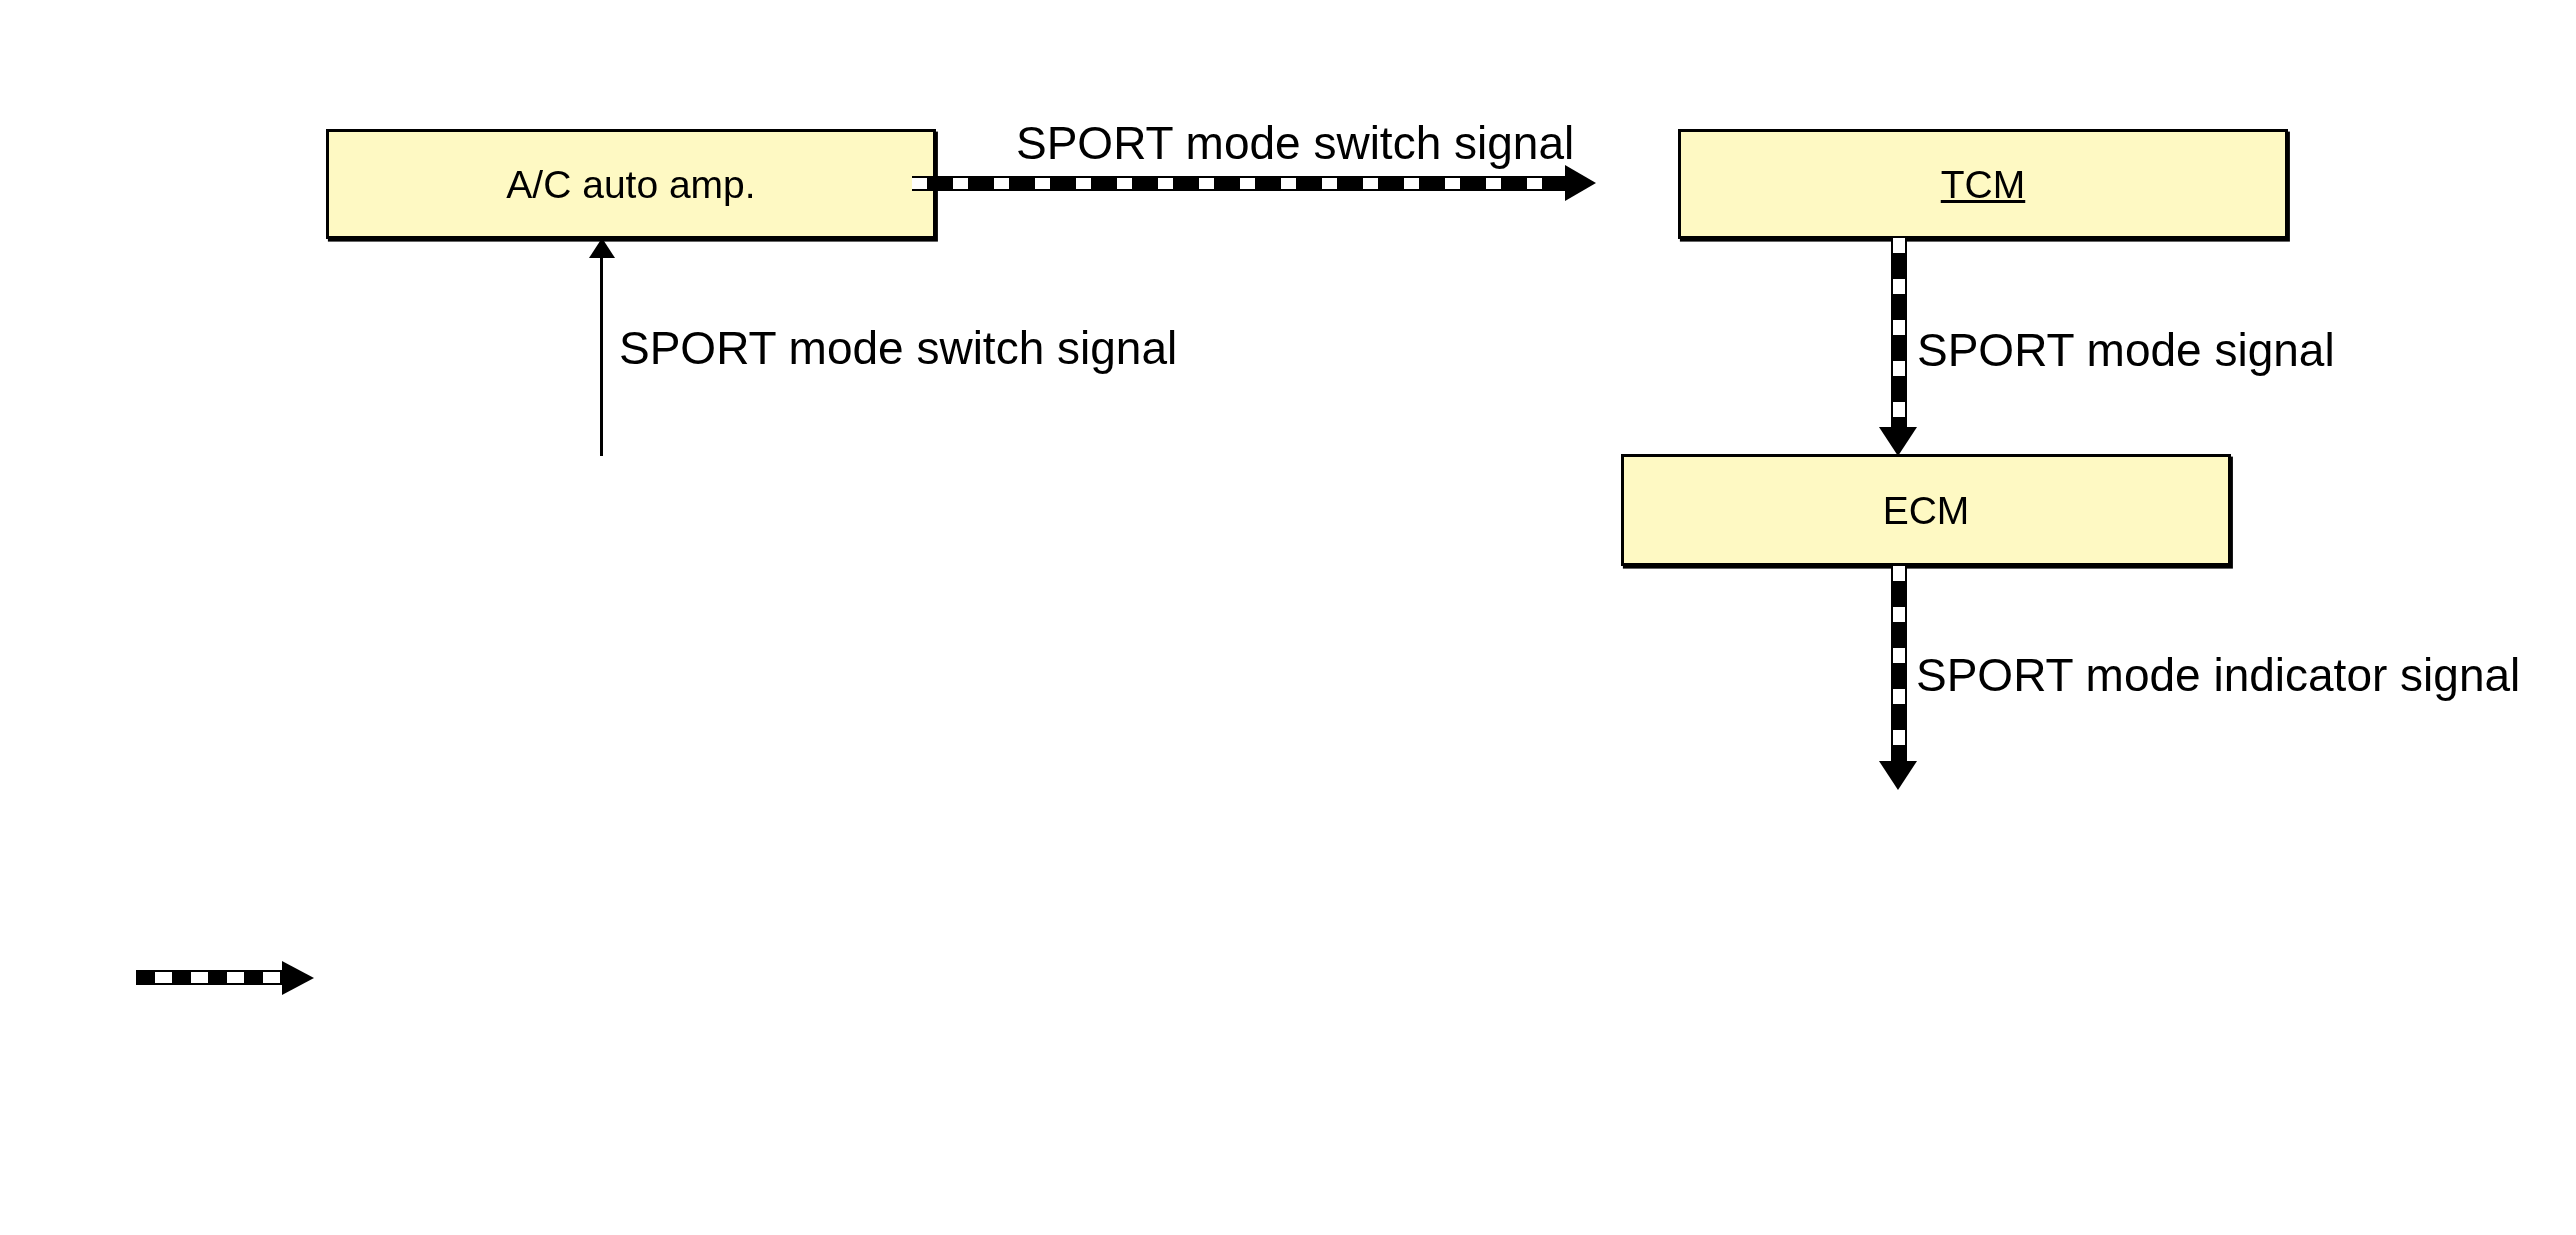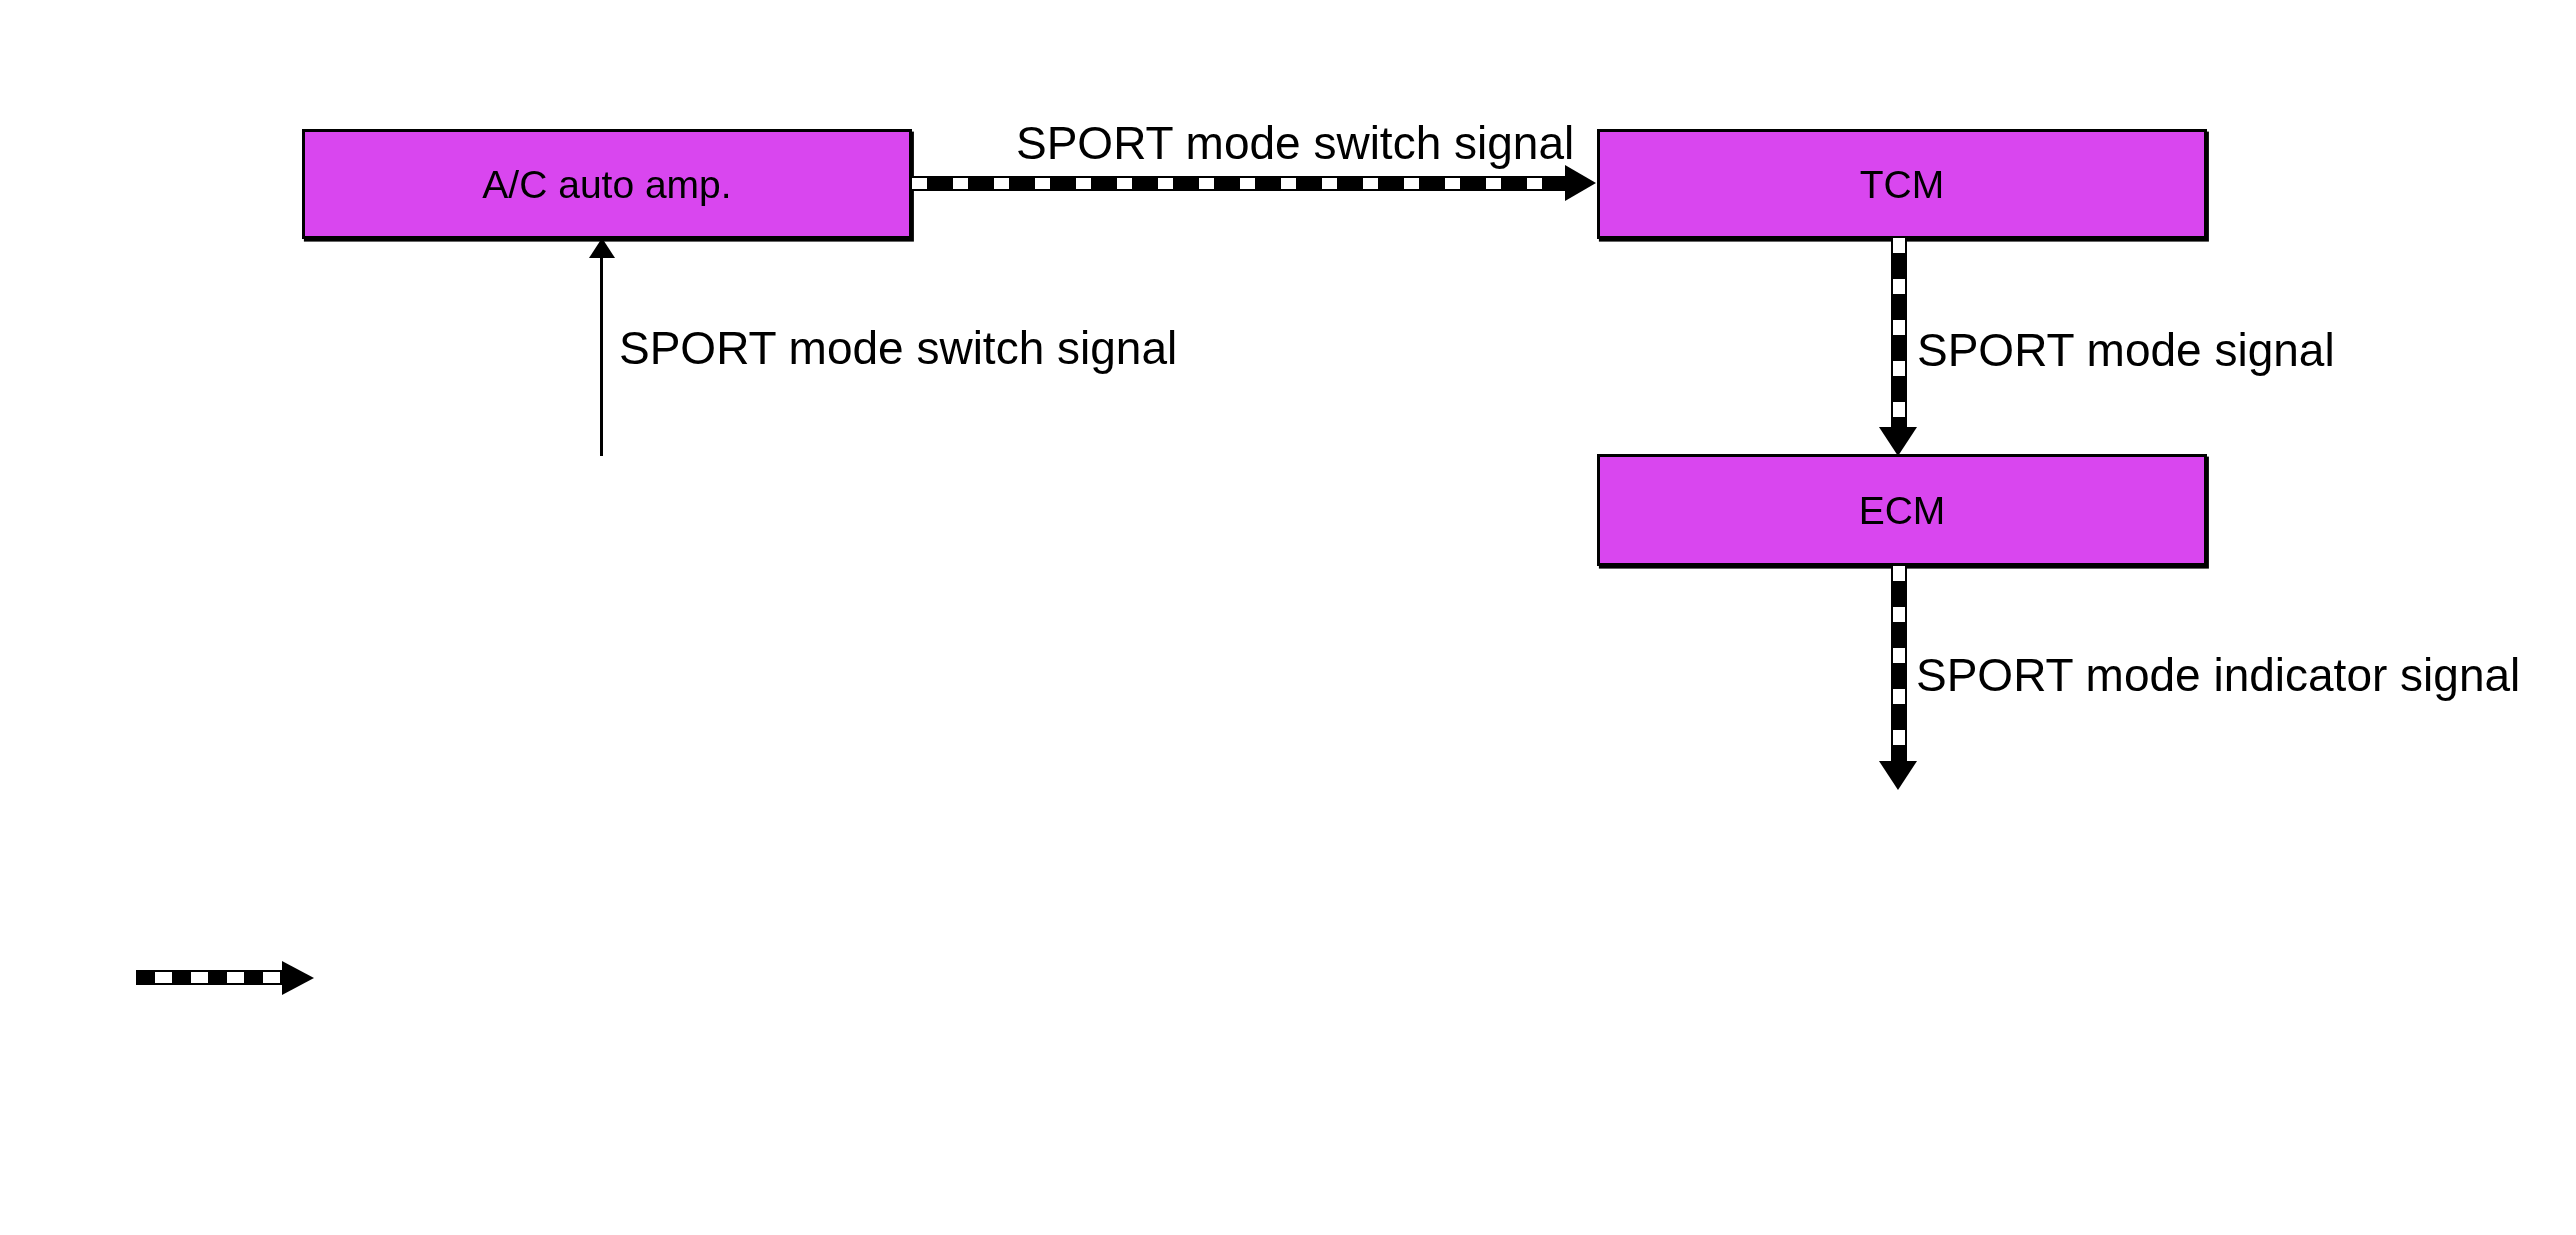--- a/index.html
+++ b/index.html
@@ -17,33 +17,34 @@
     overflow: hidden;
   }
 
   
   .node {
     position: absolute;
     box-sizing: border-box;
     width: 610px;
     height: 110px;
     border: 3.2px solid #000;
-    background: #d946ef;
+    background: #fef9c3;
     box-shadow: 1.9px 2.6px 0 0 #000;
     display: flex;
     align-items: center;
     justify-content: center;
+    margin-left: 24px;
   }
   .node span {
     font-size: 39px;
     line-height: 1;
     white-space: nowrap;
   }
   .node-ac    { left: 302px;  top: 129px; }
-  .node-tcm   { left: 1597px; top: 129px; }
+  .node-tcm   { left: 1654px; top: 129px; text-decoration: underline; }
   .node-drive { left: 302px;  top: 454px; }
   .node-ecm   { left: 1597px; top: 454px; height: 112px; }
   .node-comb  { left: 1597px; top: 791px; }
 
   
   .sig-label {
     position: absolute;
     font-size: 46px;
     line-height: 40px;
     white-space: nowrap;

